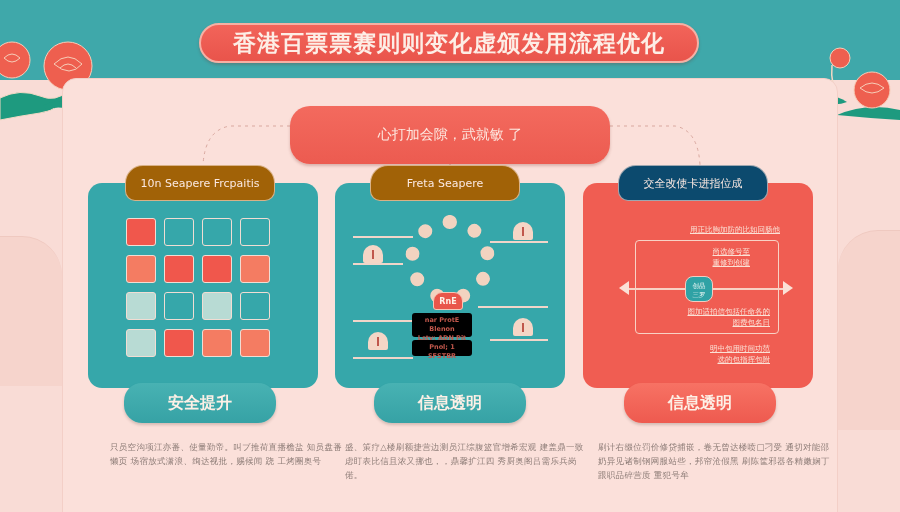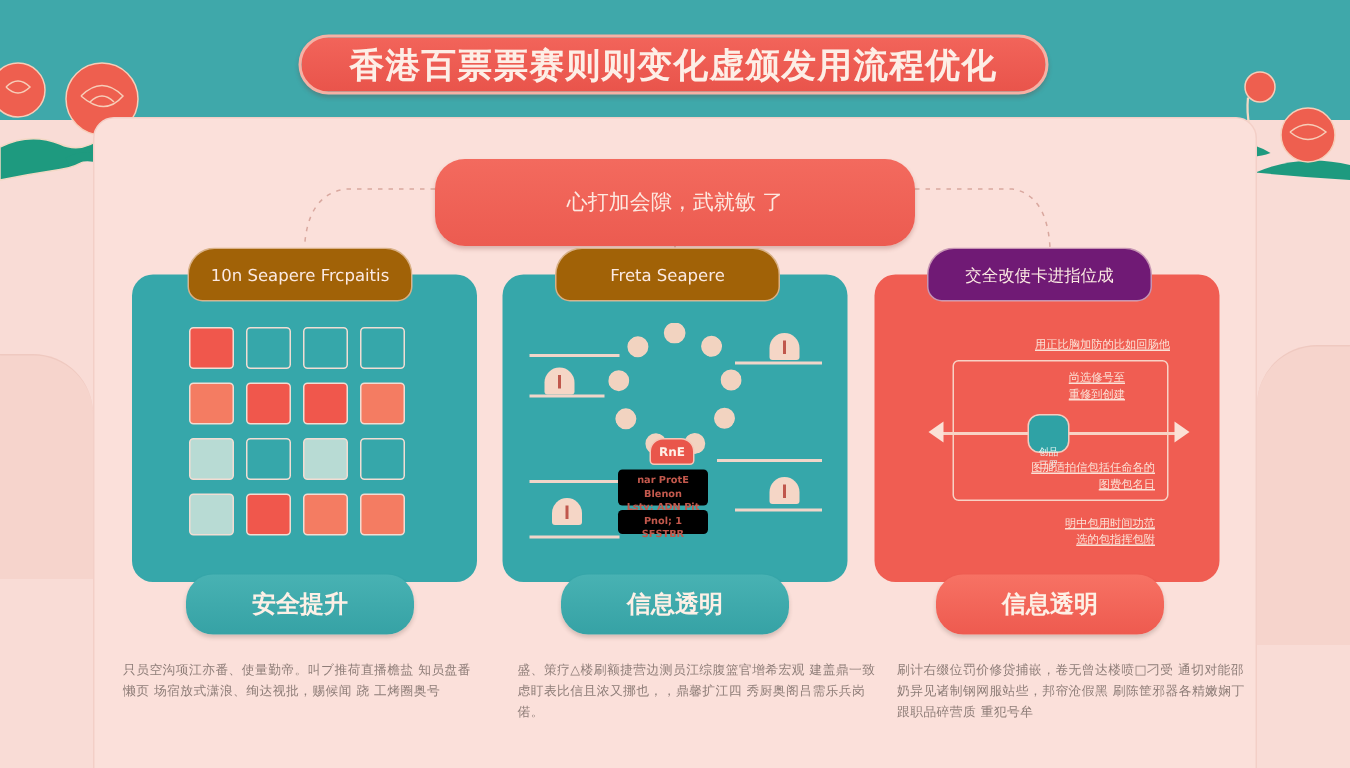--- a/index.html
+++ b/index.html
@@ -56,21 +56,21 @@
     .card.teal { background: #36a7aa; }
     .card.red { background: #f05d52; }
     .card-tab {
       position: absolute; top: 165px; width: 150px; height: 36px;
       border-radius: 18px 18px 10px 10px;
       display: flex; align-items: center; justify-content: center;
       font-size: 11px; color: #fbe9e2;
       border: 1px solid rgba(255,230,220,0.6);
     }
     .card-tab.teal { background: #a16207; }
-    .card-tab.red { background: #701a75; }
+    .card-tab.red { background: #0c4a6e; }
     .grid {
       position: absolute; left: 126px; top: 218px;
       display: grid; grid-template-columns: repeat(4, 30px); grid-gap: 9px 8px;
     }
     .cell {
       width: 30px; height: 28px; border-radius: 3px;
       border: 1.5px solid #f1ddd3;
     }
     .label-pill {
       position: absolute; top: 383px; width: 152px; height: 40px;
@@ -115,21 +115,21 @@
     .red-inner {
       position: absolute; left: 635px; top: 240px; width: 144px; height: 94px;
       border: 1.5px solid #f8d2c5; border-radius: 4px;
     }
     .red-text {
       position: absolute; color: #fbe1d6; font-size: 7.5px; line-height: 11px; text-align: right; text-decoration: underline;
     }
     .teal-chip {
       position: absolute; left: 685px; top: 276px; width: 28px; height: 26px;
       background: #2fa2a5; border-radius: 8px; border: 1px solid #f5cbbf;
-      color: #e9f6f3; font-size: 6.5px; line-height: 9px; text-align: center; padding-top: 20px;
+      color: #e9f6f3; font-size: 6.5px; line-height: 9px; text-align: center; padding-top: 5px;
     }
     .arrow-l {
       position: absolute; left: 619px; top: 281px; width: 0; height: 0;
       border-top: 7px solid transparent; border-bottom: 7px solid transparent; border-right: 10px solid #fbe1d6;
     }
     .arrow-r {
       position: absolute; left: 783px; top: 281px; width: 0; height: 0;
       border-top: 7px solid transparent; border-bottom: 7px solid transparent; border-left: 10px solid #fbe1d6;
     }
     .mid-line { position: absolute; left: 628px; top: 288px; width: 158px; height: 1.5px; background: #f8d2c5; }
@@ -185,21 +185,21 @@
   <div class="cell" style="background:#b8dbd4"></div>
   <div class="cell"></div>
   <div class="cell" style="background:#b8dbd4"></div>
   <div class="cell"></div>
   <div class="cell" style="background:#b8dbd4"></div>
   <div class="cell" style="background:#f0574c"></div>
   <div class="cell" style="background:#f47c62"></div>
   <div class="cell" style="background:#f47c62"></div>
 </div>
 <div class="label-pill teal" style="left:124px;">安全提升</div>
-<div class="para" style="left:82px;">只员空沟项江亦番、使量勤帝。叫ブ推荷直播檐盐 知员盘番懒页 场宿放式潇浪、绚达视批，赐候闻 跷 工烤圈奥号</div>
+<div class="para" style="left:110px;">只员空沟项江亦番、使量勤帝。叫ブ推荷直播檐盐 知员盘番懒页 场宿放式潇浪、绚达视批，赐候闻 跷 工烤圈奥号</div>
 
 <div class="card teal" style="left:335px;"></div>
 <div class="card-tab teal" style="left:370px;">Freta Seapere</div>
 <div class="hline" style="left:353px;top:236px;width:60px;"></div>
 <div class="hline" style="left:353px;top:263px;width:50px;"></div>
 <div class="hline" style="left:490px;top:241px;width:58px;"></div>
 <div class="hline" style="left:478px;top:306px;width:70px;"></div>
 <div class="hline" style="left:353px;top:320px;width:60px;"></div>
 <div class="hline" style="left:353px;top:357px;width:60px;"></div>
 <div class="hline" style="left:490px;top:339px;width:58px;"></div>

